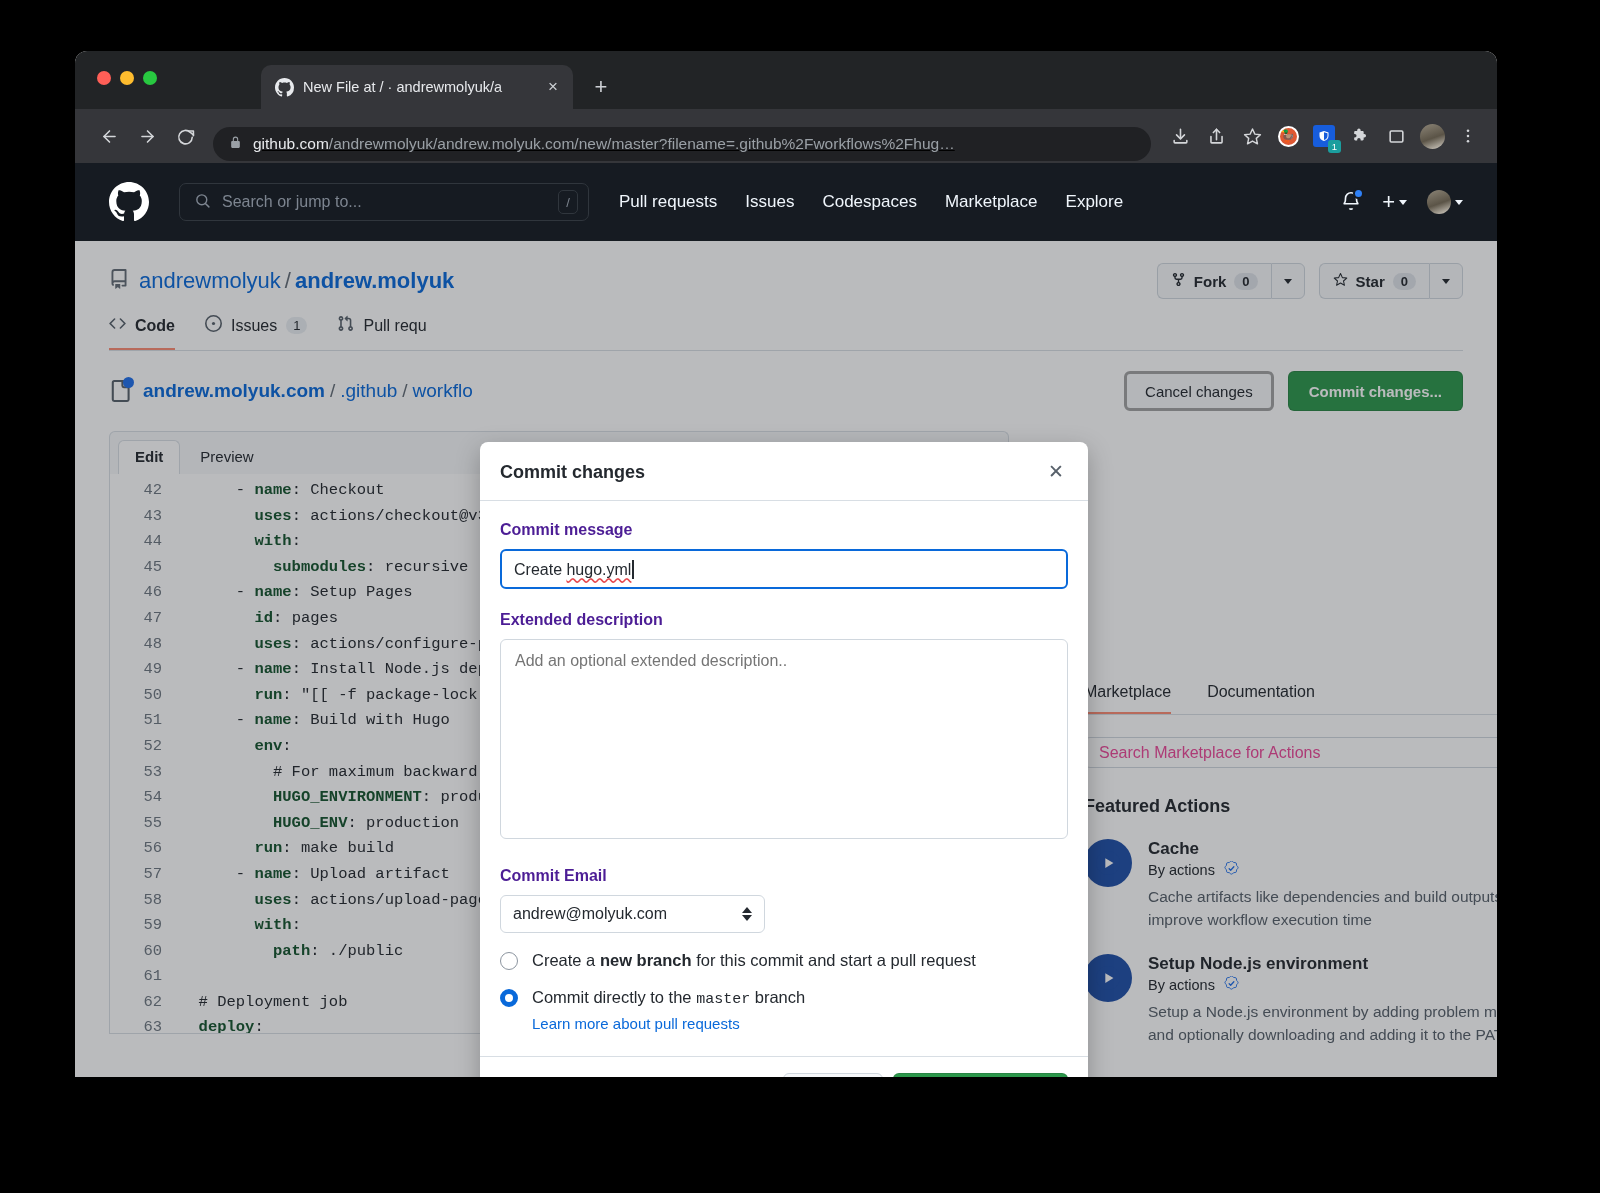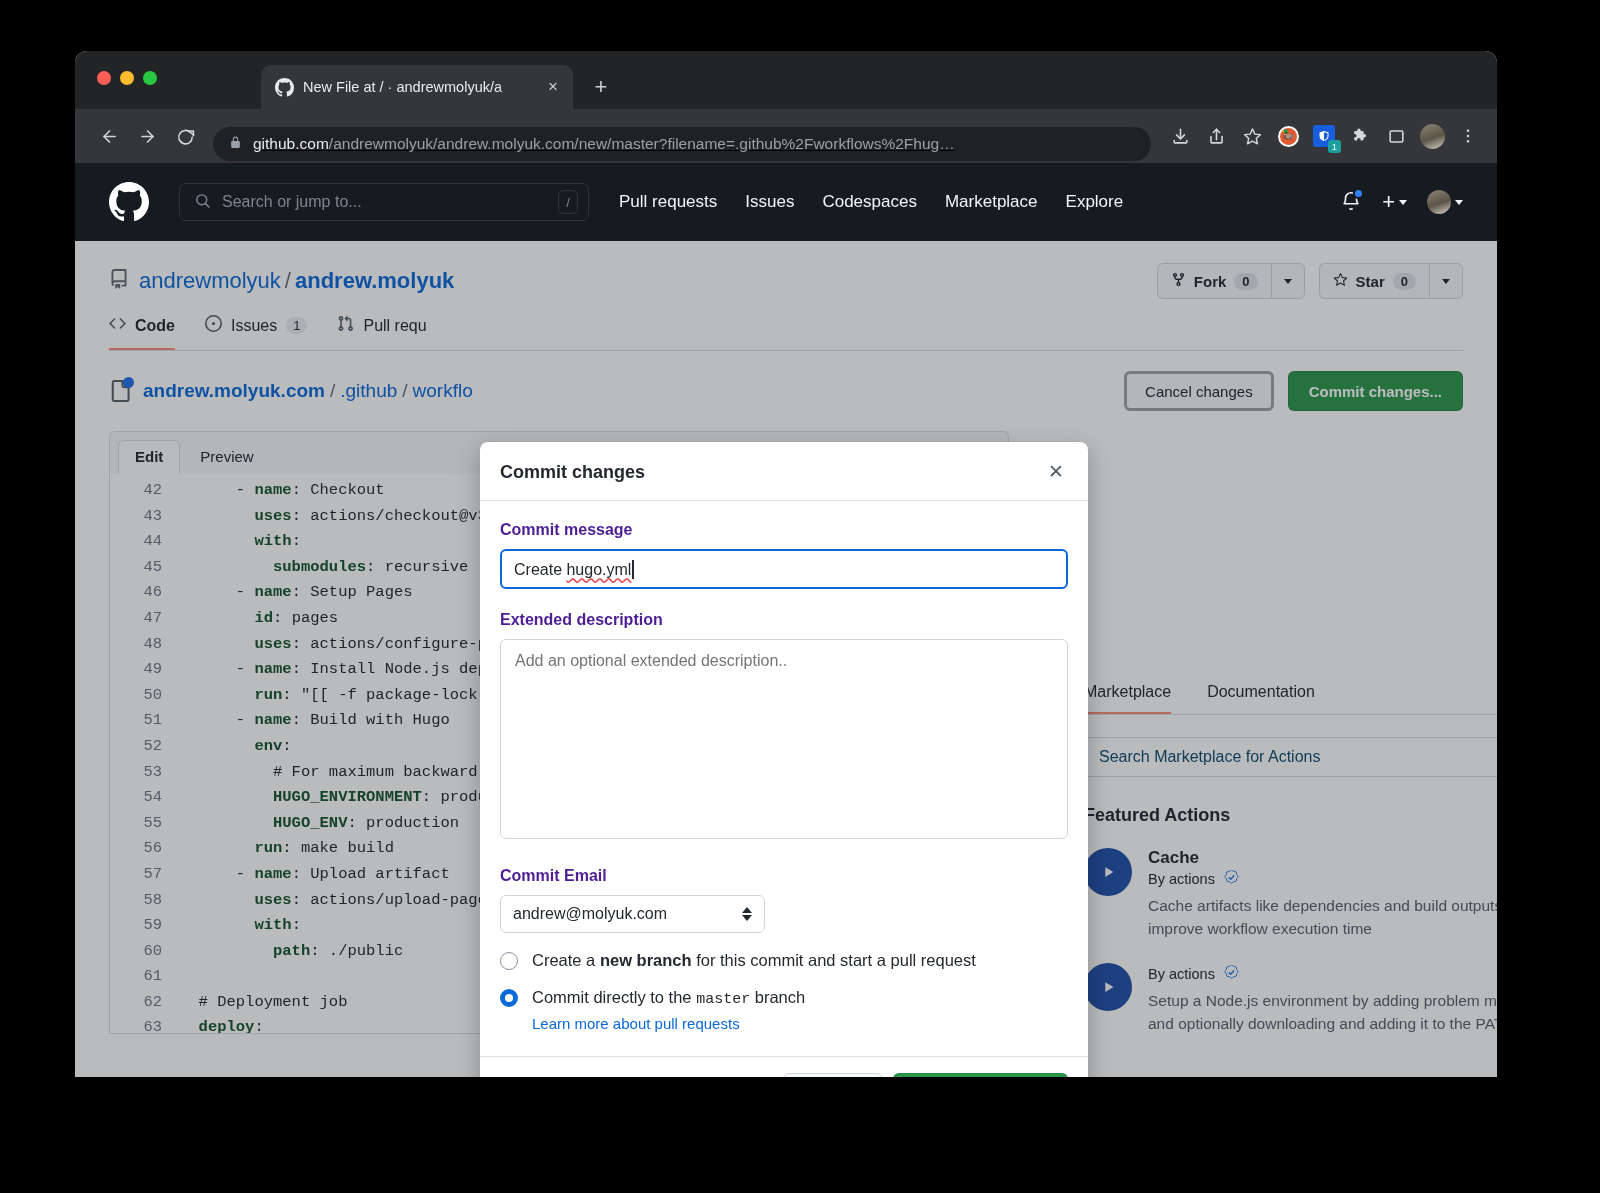--- a/index.html
+++ b/index.html
@@ -358,25 +358,25 @@
   }
   #market-tabs {
     display: flex; gap: 36px;
     font-size: 16px;
     border-bottom: 1px solid #d8dee4;
   }
   .market-tab { padding-bottom: 13px; color: #24292f; }
   .market-tab.active { box-shadow: inset 0 -2px 0 #fd8c73; }
   #market-search {
     margin-top: 22px;
-    height: 40px;
+    height: 31px;
     border: 1px solid #d0d7de; border-radius: 6px;
     display: flex; align-items: center;
     padding: 0 14px;
-    color: #0c4a6e; font-size: 16px;
+    color: #ec4899; font-size: 16px;
   }
   #featured-title {
     margin-top: 28px;
     font-size: 18px; font-weight: 600; color: #24292f;
   }
   .action-card {
     display: flex; gap: 16px;
     margin-top: 22px;
   }
   .action-logo {
@@ -804,20 +804,24 @@
         </div>
 
         <div class="action-card">
           <div class="action-logo">
             <svg width="26" height="26" viewBox="0 0 24 24">
                 <circle cx="12" cy="12" r="11" fill="#1f4fa8"></circle>
                 <polygon points="9.5,7.5 17,12 9.5,16.5" fill="#fff"></polygon>
               </svg>
           </div>
           <div class="action-body">
+            <div class="action-top">
+              <span class="action-name">Setup Node.js environment</span>
+
+            </div>
             <div class="action-by">
               <span>By actions</span>
               <span>
                 <svg width="15" height="15" viewBox="0 0 16 16" fill="none">
                     <path d="M9.05.435c-.58-.58-1.52-.58-2.1 0L6.08 1.3a1.12 1.12 0 0 1-.77.32l-1.22.07a1.49 1.49 0 0 0-1.4 1.4l-.07 1.22c-.02.29-.14.56-.32.77l-.87.87c-.58.58-.58 1.52 0 2.1l.87.87c.18.21.3.48.32.77l.07 1.22a1.49 1.49 0 0 0 1.4 1.4l1.22.07c.29.02.56.14.77.32l.87.87c.58.58 1.52.58 2.1 0l.87-.87c.21-.18.48-.3.77-.32l1.22-.07a1.49 1.49 0 0 0 1.4-1.4l.07-1.22c.02-.29.14-.56.32-.77l.87-.87c.58-.58.58-1.52 0-2.1l-.87-.87a1.12 1.12 0 0 1-.32-.77l-.07-1.22a1.49 1.49 0 0 0-1.4-1.4L10.69 1.6a1.12 1.12 0 0 1-.77-.32Z" stroke="#1f6feb" stroke-width="1"></path>
                     <path d="M5.5 8.2 7.1 9.8l3.4-3.6" stroke="#1f6feb" stroke-width="1.4" fill="none" stroke-linecap="round" stroke-linejoin="round"></path>
                   </svg>
               </span>
             </div>
             <div class="action-desc">Setup a Node.js environment by adding problem matchers and optionally downloading and adding it to the PATH</div>

